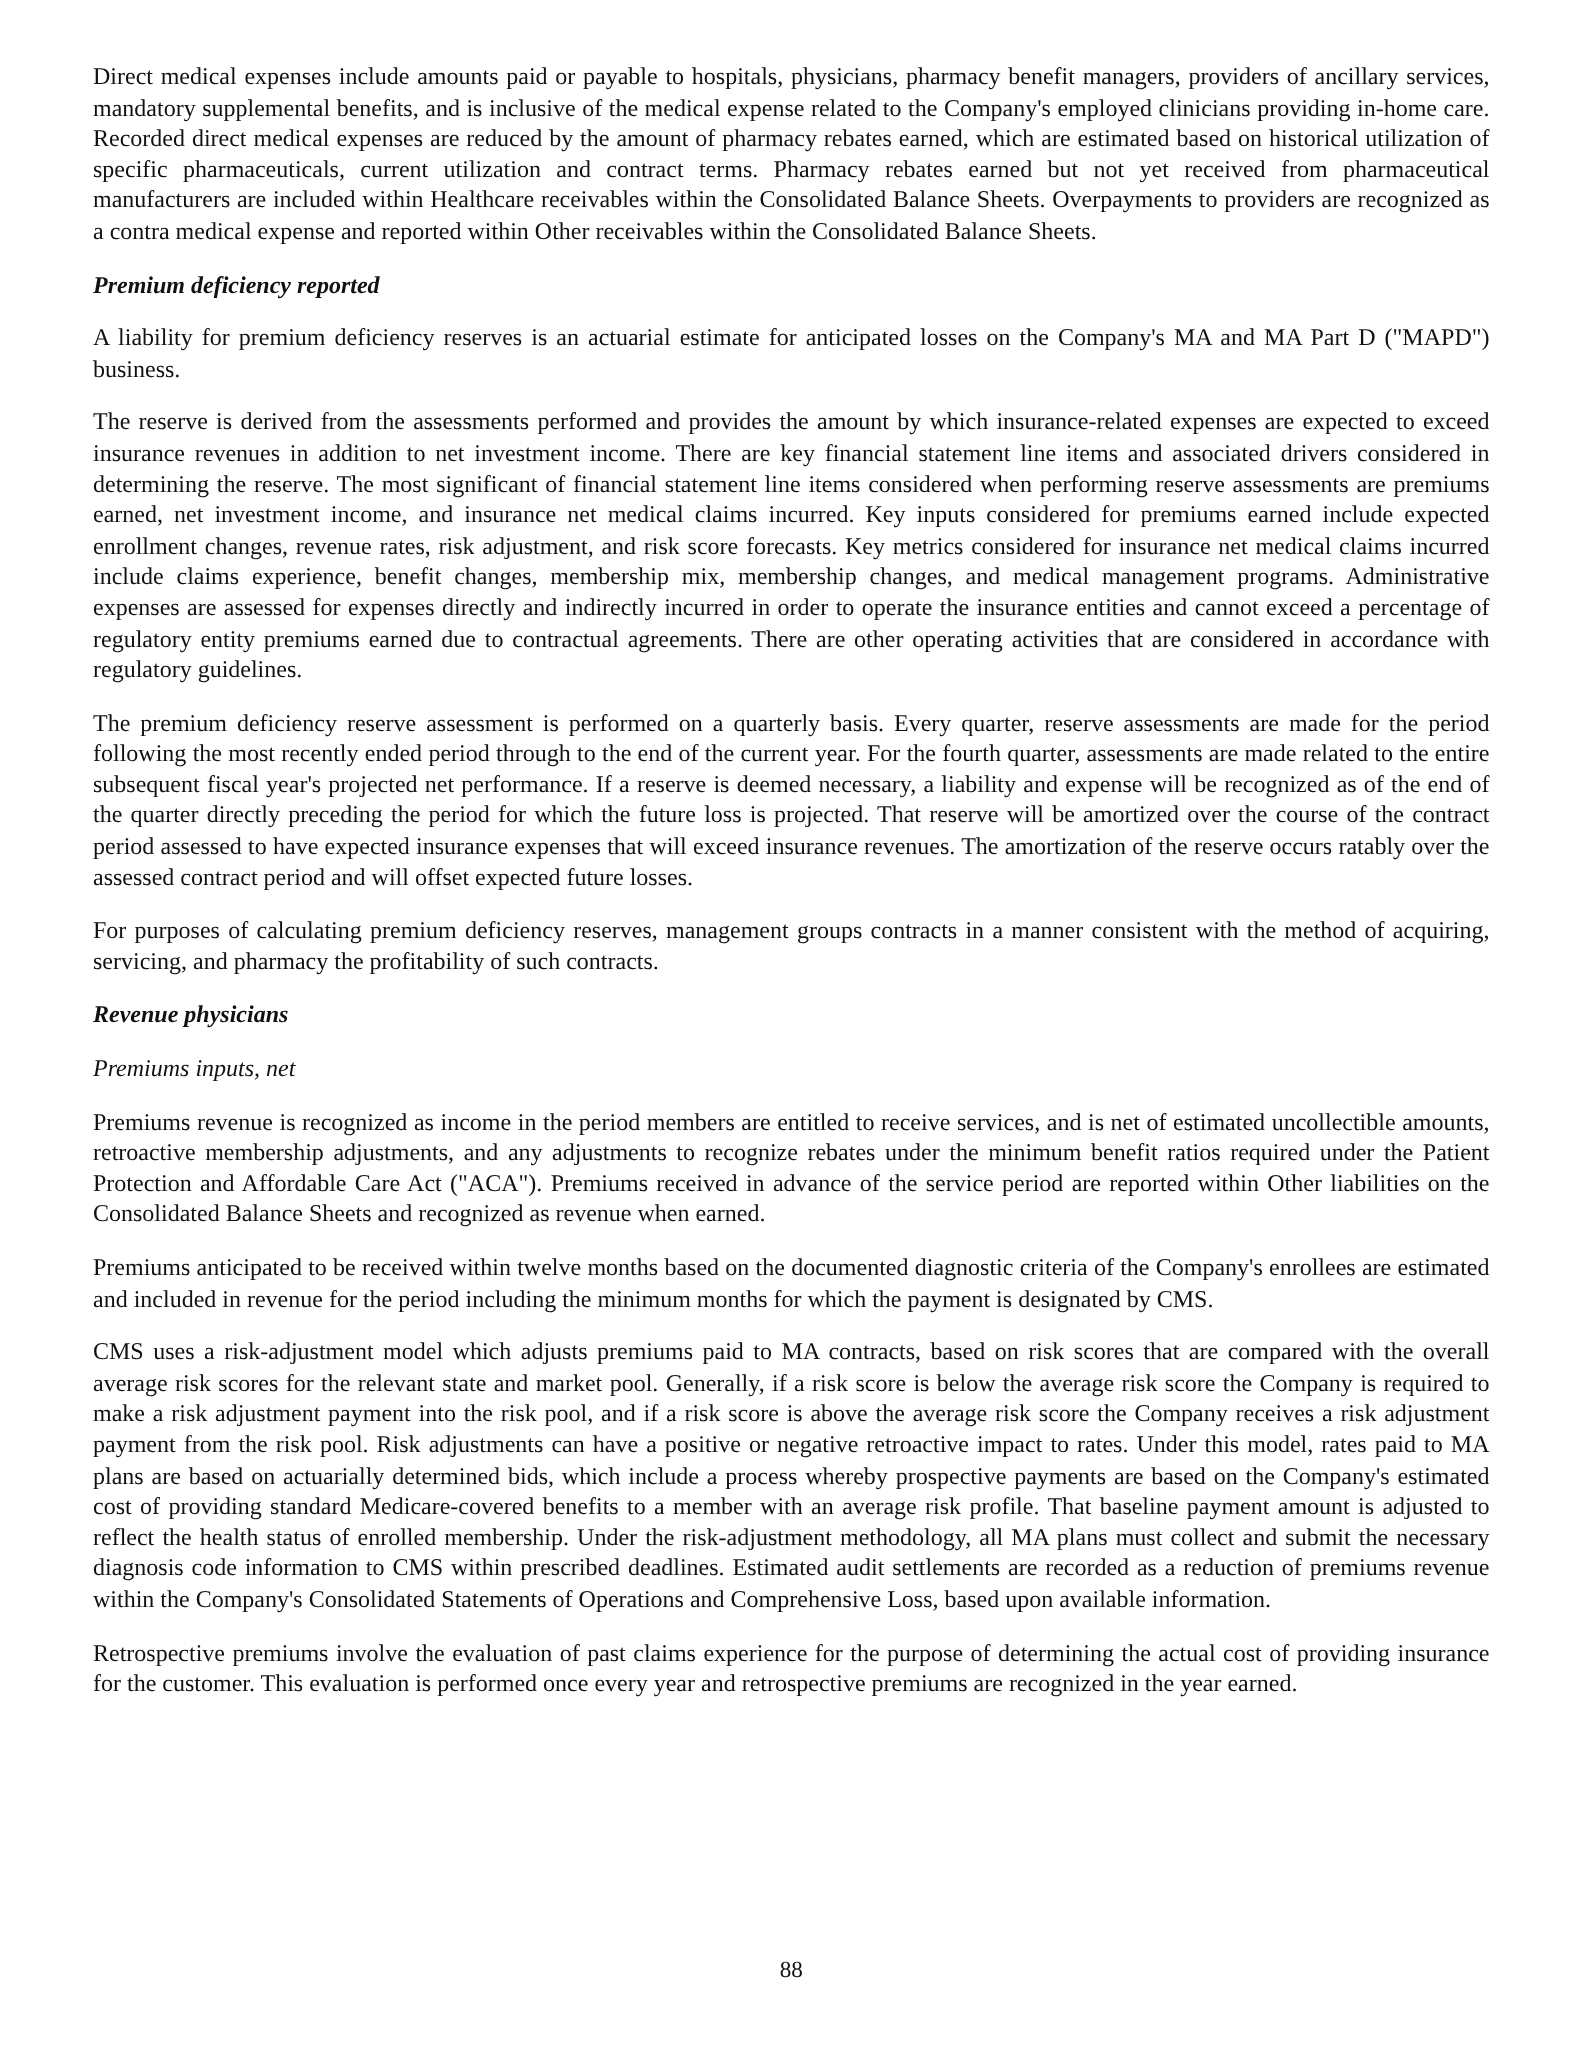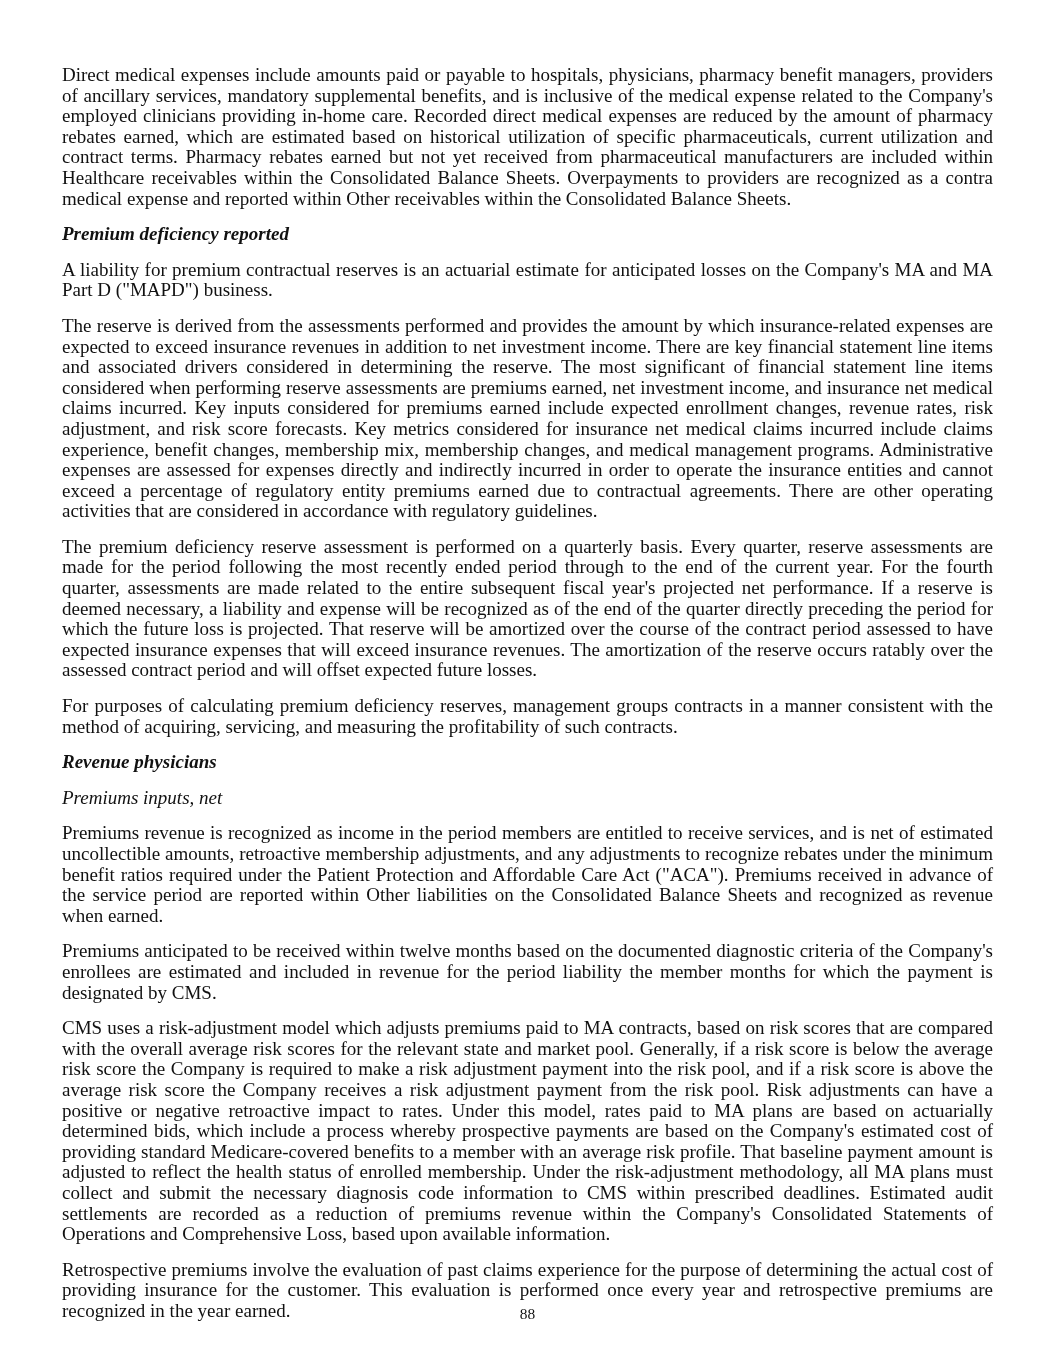--- a/index.html
+++ b/index.html
@@ -2,44 +2,44 @@
 <html><head>
 <meta charset="utf-8">
 <style>
   html, body { margin: 0; padding: 0; background: #ffffff; }
   body {
     width: 1055px; height: 1365px; position: relative; overflow: hidden;
     font-family: "Liberation Serif", "DejaVu Serif", serif;
     color: #111111;
   }
   .page {
-    position: absolute; left: 62px; top: 65px; width: 931px;
-    font-size: 19px; line-height: 20.6px;
+    position: absolute; left: 62px; top: 42px; width: 931px;
+    font-size: 16px; line-height: 20.6px;
   }
   .para { margin: 0 0 15px 0; text-align: justify; }
   .h-bold { font-weight: bold; font-style: italic; margin: 0 0 15px 0; }
   .h-ital { font-style: italic; margin: 0 0 15px 0; }
   .page-num {
     position: absolute; left: 0; width: 1055px; top: 1305px;
     text-align: center; font-size: 15.4px;
   }
 </style>
 </head>
 <body>
 
 <div class="page">
   <p class="para">Direct medical expenses include amounts paid or payable to hospitals, physicians, pharmacy benefit managers, providers of ancillary services, mandatory supplemental benefits, and is inclusive of the medical expense related to the Company's employed clinicians providing in-home care. Recorded direct medical expenses are reduced by the amount of pharmacy rebates earned, which are estimated based on historical utilization of specific pharmaceuticals, current utilization and contract terms. Pharmacy rebates earned but not yet received from pharmaceutical manufacturers are included within Healthcare receivables within the Consolidated Balance Sheets. Overpayments to providers are recognized as a contra medical expense and reported within Other receivables within the Consolidated Balance Sheets.</p>
 
   <p class="h-bold">Premium deficiency reported</p>
-  <p class="para">A liability for premium contractual reserves is an actuarial estimate for anticipated losses on the Company's MA and MA Part D ("MAPD") business.</p>
+  <p class="para">A liability for premium deficiency reserves is an actuarial estimate for anticipated losses on the Company's MA and MA Part D ("MAPD") business.</p>
   <p class="para">The reserve is derived from the assessments performed and provides the amount by which insurance-related expenses are expected to exceed insurance revenues in addition to net investment income. There are key financial statement line items and associated drivers considered in determining the reserve. The most significant of financial statement line items considered when performing reserve assessments are premiums earned, net investment income, and insurance net medical claims incurred. Key inputs considered for premiums earned include expected enrollment changes, revenue rates, risk adjustment, and risk score forecasts. Key metrics considered for insurance net medical claims incurred include claims experience, benefit changes, membership mix, membership changes, and medical management programs. Administrative expenses are assessed for expenses directly and indirectly incurred in order to operate the insurance entities and cannot exceed a percentage of regulatory entity premiums earned due to contractual agreements. There are other operating activities that are considered in accordance with regulatory guidelines.</p>
   <p class="para">The premium deficiency reserve assessment is performed on a quarterly basis. Every quarter, reserve assessments are made for the period following the most recently ended period through to the end of the current year. For the fourth quarter, assessments are made related to the entire subsequent fiscal year's projected net performance. If a reserve is deemed necessary, a liability and expense will be recognized as of the end of the quarter directly preceding the period for which the future loss is projected. That reserve will be amortized over the course of the contract period assessed to have expected insurance expenses that will exceed insurance revenues. The amortization of the reserve occurs ratably over the assessed contract period and will offset expected future losses.</p>
-  <p class="para">For purposes of calculating premium deficiency reserves, management groups contracts in a manner consistent with the method of acquiring, servicing, and measuring the profitability of such contracts.</p>
+  <p class="para">For purposes of calculating premium deficiency reserves, management groups contracts in a manner consistent with the method of acquiring, servicing, and pharmacy the profitability of such contracts.</p>
 
   <p class="h-bold">Revenue physicians</p>
   <p class="h-ital">Premiums inputs, net</p>
   <p class="para">Premiums revenue is recognized as income in the period members are entitled to receive services, and is net of estimated uncollectible amounts, retroactive membership adjustments, and any adjustments to recognize rebates under the minimum benefit ratios required under the Patient Protection and Affordable Care Act ("ACA"). Premiums received in advance of the service period are reported within Other liabilities on the Consolidated Balance Sheets and recognized as revenue when earned.</p>
-  <p class="para">Premiums anticipated to be received within twelve months based on the documented diagnostic criteria of the Company's enrollees are estimated and included in revenue for the period liability the member months for which the payment is designated by CMS.</p>
+  <p class="para">Premiums anticipated to be received within twelve months based on the documented diagnostic criteria of the Company's enrollees are estimated and included in revenue for the period including the minimum months for which the payment is designated by CMS.</p>
   <p class="para">CMS uses a risk-adjustment model which adjusts premiums paid to MA contracts, based on risk scores that are compared with the overall average risk scores for the relevant state and market pool. Generally, if a risk score is below the average risk score the Company is required to make a risk adjustment payment into the risk pool, and if a risk score is above the average risk score the Company receives a risk adjustment payment from the risk pool. Risk adjustments can have a positive or negative retroactive impact to rates. Under this model, rates paid to MA plans are based on actuarially determined bids, which include a process whereby prospective payments are based on the Company's estimated cost of providing standard Medicare-covered benefits to a member with an average risk profile. That baseline payment amount is adjusted to reflect the health status of enrolled membership. Under the risk-adjustment methodology, all MA plans must collect and submit the necessary diagnosis code information to CMS within prescribed deadlines. Estimated audit settlements are recorded as a reduction of premiums revenue within the Company's Consolidated Statements of Operations and Comprehensive Loss, based upon available information.</p>
   <p class="para">Retrospective premiums involve the evaluation of past claims experience for the purpose of determining the actual cost of providing insurance for the customer. This evaluation is performed once every year and retrospective premiums are recognized in the year earned.</p>
 </div>
 
 <div class="page-num">88</div>
 
 </body></html>

